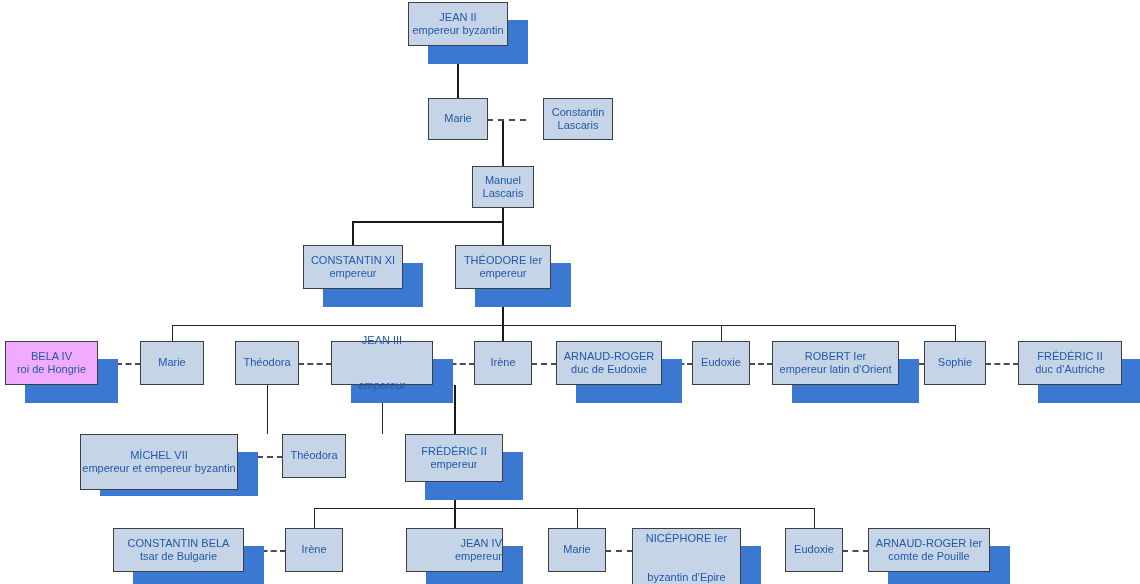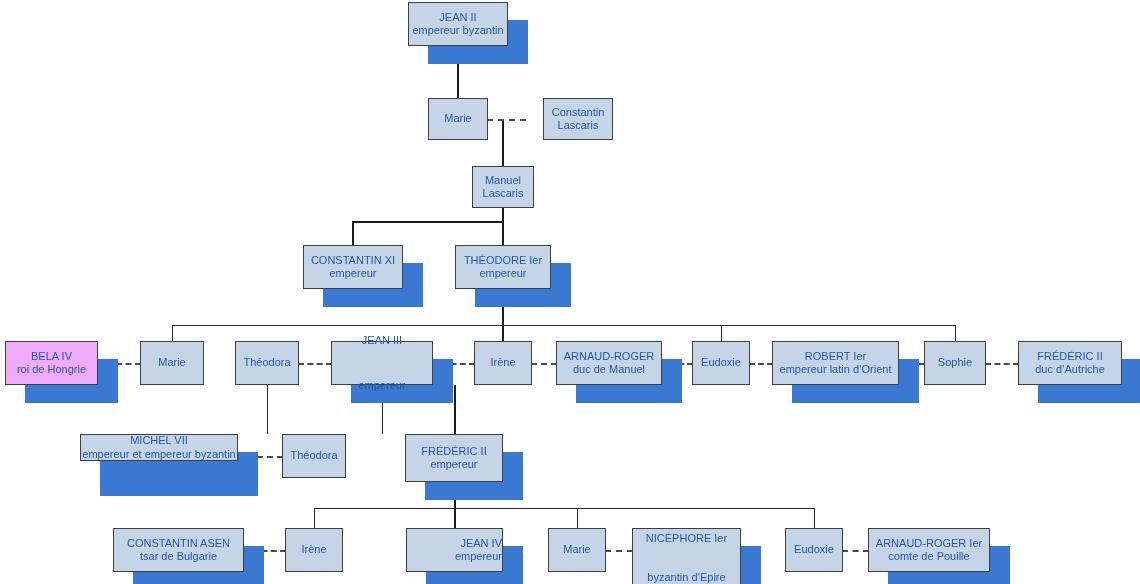--- a/index.html
+++ b/index.html
@@ -143,54 +143,54 @@
       <div class="node" style="left: 331px; top: 341px; width: 102px; height: 44px; background: rgb(198, 212, 232); border-color: rgb(63, 63, 63); color: rgb(33, 89, 168); gap: 32px;">
         <span class="l1">JEAN III</span>
         <span class="l2">empereur</span>
       </div>
       <div class="node" style="left: 474px; top: 341px; width: 58px; height: 44px; background: rgb(198, 212, 232); border-color: rgb(63, 63, 63); color: rgb(33, 89, 168);">
         <span class="l1">Irène</span>
       </div>
       <div class="shadow" style="left: 576px; top: 359px; width: 106px; height: 44px; background: rgb(58, 120, 210);"></div>
       <div class="node" style="left: 556px; top: 341px; width: 106px; height: 44px; background: rgb(198, 212, 232); border-color: rgb(63, 63, 63); color: rgb(33, 89, 168);">
         <span class="l1">ARNAUD-ROGER</span>
-        <span class="l2">duc de Manuel</span>
+        <span class="l2">duc de Eudoxie</span>
       </div>
       <div class="node" style="left: 692px; top: 341px; width: 58px; height: 44px; background: rgb(198, 212, 232); border-color: rgb(63, 63, 63); color: rgb(33, 89, 168);">
         <span class="l1">Eudoxie</span>
       </div>
       <div class="shadow" style="left: 792px; top: 359px; width: 127px; height: 44px; background: rgb(58, 120, 210);"></div>
       <div class="node" style="left: 772px; top: 341px; width: 127px; height: 44px; background: rgb(198, 212, 232); border-color: rgb(63, 63, 63); color: rgb(33, 89, 168);">
         <span class="l1">ROBERT Ier</span>
         <span class="l2">empereur latin d’Orient</span>
       </div>
       <div class="node" style="left: 924px; top: 341px; width: 62px; height: 44px; background: rgb(198, 212, 232); border-color: rgb(63, 63, 63); color: rgb(33, 89, 168);">
         <span class="l1">Sophie</span>
       </div>
       <div class="shadow" style="left: 1038px; top: 359px; width: 104px; height: 44px; background: rgb(58, 120, 210);"></div>
       <div class="node" style="left: 1018px; top: 341px; width: 104px; height: 44px; background: rgb(198, 212, 232); border-color: rgb(63, 63, 63); color: rgb(33, 89, 168);">
         <span class="l1">FRÉDÉRIC II</span>
         <span class="l2">duc d’Autriche</span>
       </div>
       <div class="shadow" style="left: 100px; top: 452px; width: 158px; height: 44px; background: rgb(58, 120, 210);"></div>
-      <div class="node" style="left: 80px; top: 434px; width: 158px; height: 27px; background: rgb(198, 212, 232); border-color: rgb(63, 63, 63); color: rgb(33, 89, 168);">
+      <div class="node" style="left: 80px; top: 434px; width: 158px; height: 56px; background: rgb(198, 212, 232); border-color: rgb(63, 63, 63); color: rgb(33, 89, 168);">
         <span class="l1">MİCHEL VII</span>
         <span class="l2">empereur et empereur byzantin</span>
       </div>
       <div class="node" style="left: 282px; top: 434px; width: 64px; height: 44px; background: rgb(198, 212, 232); border-color: rgb(63, 63, 63); color: rgb(33, 89, 168);">
         <span class="l1">Théodora</span>
       </div>
       <div class="shadow" style="left: 425px; top: 452px; width: 98px; height: 48px; background: rgb(58, 120, 210);"></div>
       <div class="node" style="left: 405px; top: 434px; width: 98px; height: 48px; background: rgb(198, 212, 232); border-color: rgb(63, 63, 63); color: rgb(33, 89, 168);">
         <span class="l1">FRÉDÉRIC II</span>
         <span class="l2">empereur</span>
       </div>
       <div class="shadow" style="left: 133px; top: 546px; width: 131px; height: 44px; background: rgb(58, 120, 210);"></div>
       <div class="node" style="left: 113px; top: 528px; width: 131px; height: 44px; background: rgb(198, 212, 232); border-color: rgb(63, 63, 63); color: rgb(33, 89, 168);">
-        <span class="l1">CONSTANTIN ASEN</span>
+        <span class="l1">CONSTANTIN BELA</span>
         <span class="l2">tsar de Bulgarie</span>
       </div>
       <div class="node" style="left: 285px; top: 528px; width: 58px; height: 44px; background: rgb(198, 212, 232); border-color: rgb(63, 63, 63); color: rgb(33, 89, 168);">
         <span class="l1">Irène</span>
       </div>
       <div class="shadow" style="left: 426px; top: 546px; width: 97px; height: 44px; background: rgb(58, 120, 210);"></div>
       <div class="node" style="left: 406px; top: 528px; width: 97px; height: 44px; background: rgb(198, 212, 232); border-color: rgb(63, 63, 63); color: rgb(33, 89, 168); align-items: flex-end;">
         <span class="l1">JEAN IV</span>
         <span class="l2">empereur</span>
       </div>

